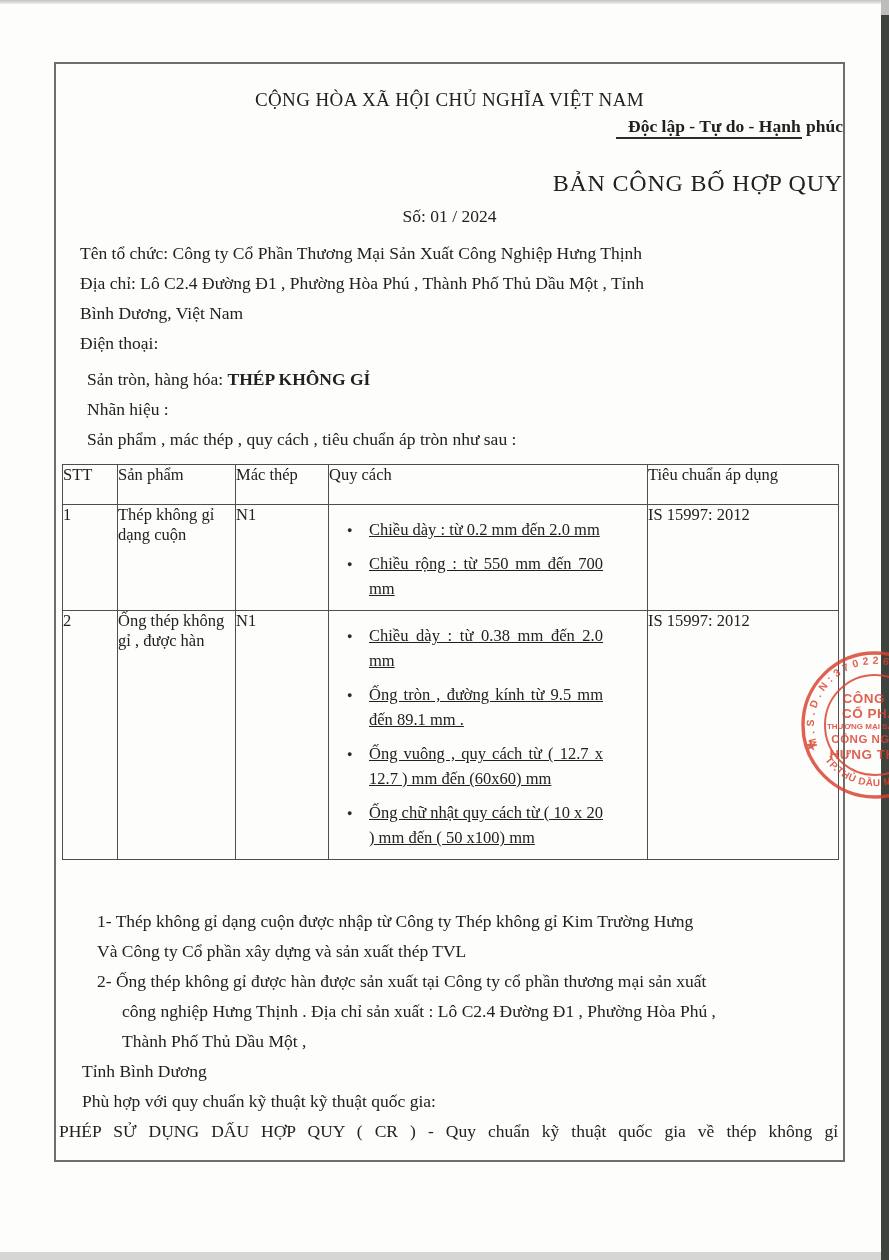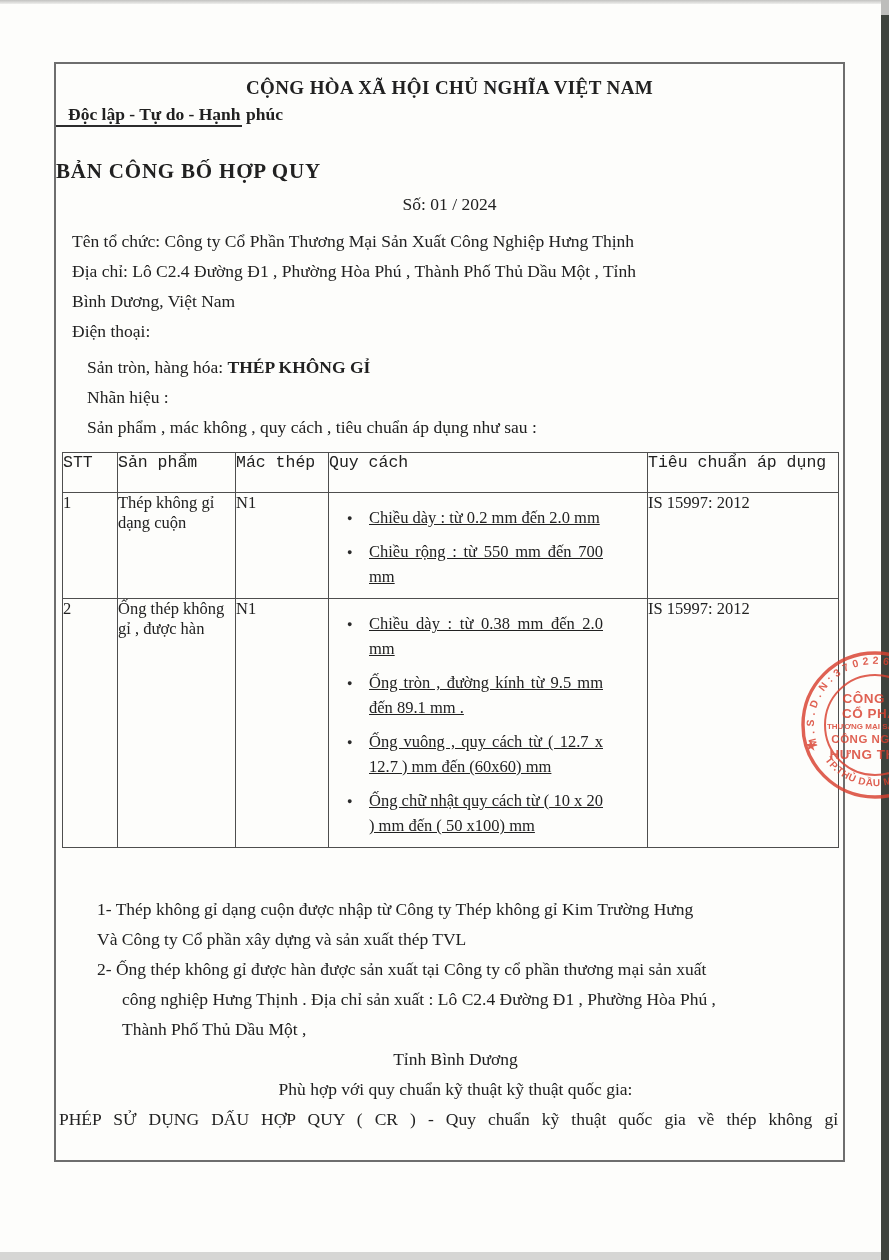--- a/index.html
+++ b/index.html
@@ -23,71 +23,71 @@
                  background: #d6d6d4; }
 
   
   .frame {
     position: absolute; left: 54px; top: 62px;
     width: 791px; height: 1100px;
     border: 2px solid #6e6e6e;
   }
 
   .nat-title {
-    margin-top: 12px;
+    margin-top: 24px;
     text-align: center;
-    font-weight: bold;
+    font-weight: normal;
     font-size: 19px;
     letter-spacing: 0.4px;
     line-height: 24px;
   }
   .motto {
-    text-align: left;
+    text-align: right;
     font-weight: bold;
     font-size: 17.5px;
     line-height: 24px;
     margin-top: 2px;
   }
   .motto .u { border-bottom: 2.5px solid #2c2c2c; padding: 0 1px 1px 12px; }
   .doc-title {
     margin-top: 30px;
-    text-align: left;
-    font-weight: bold;
-    font-size: 21px;
+    text-align: right;
+    font-weight: normal;
+    font-size: 24px;
     letter-spacing: 0.8px;
     line-height: 30px;
   }
   .doc-no {
     margin-top: 6px;
     text-align: center;
     font-size: 17.5px;
     line-height: 24px;
   }
 
   .info { margin-top: 10px; font-size: 17.5px; line-height: 30px; }
-  .info .ln   { margin-left: 16px; margin-right: 14px; }
+  .info .ln   { margin-left: 24px; margin-right: 14px; }
   .info .ln2  { margin-left: 31px; }
   .info .gap  { margin-top: 6px; }
   .b { font-weight: bold; }
 
   table.spec {
     border-collapse: collapse;
     margin: 10px 0 0 6px;
     width: 776px;
     table-layout: fixed;
     font-size: 16.5px;
   }
   table.spec th, table.spec td {
     border: 1.6px solid #4e4e4e;
     vertical-align: top;
     font-weight: normal;
     text-align: left;
     padding: 0;
   }
-  tr.hdr { height: 40px; font-family: Liberation Mono, monospace; }
+  tr.hdr { height: 40px; }
   tr.r1  { height: 98px; }
   tr.r2  { height: 232px; }
   th.c-stt, td.c-stt { text-align: center; padding-top: 8px; }
   th.c-stt { padding-top: 7px; }
   th.pad, td.pad { padding: 7px 8px 0 10px; }
   td.c-prod { padding: 10px 9px 0 10px; text-align: justify; }
   td.c-grade { text-align: center; padding-top: 10px; }
   td.c-std { padding: 10px 6px 0 9px; }
   td.c-specs ul { margin: 0; padding: 12px 44px 0 40px; list-style: none; }
   td.c-specs li {
@@ -102,21 +102,21 @@
     position: absolute;
     left: -22px; top: 1px;
     font-size: 9px;
     color: #2a2a2a;
   }
 
   .notes { margin-top: 46px; font-size: 17.5px; line-height: 30px; }
   .nl        { margin-right: 14px; }
   .nl.list   { margin-left: 41px; }
   .nl.cont   { margin-left: 66px; }
-  .nl.plain  { margin-left: 26px; text-align: center; }
+  .nl.plain  { margin-left: 26px; }
   .nl.just1  { margin-left: 41px; margin-right: 12px;
                text-align: justify; text-align-last: justify; }
   .nl.just2  { margin-left: 3px;  margin-right: 5px;
                text-align: justify; text-align-last: justify; }
 
   
   .stamp {
     position: absolute;
     left: 775px; top: 625px;
     width: 200px; height: 200px;
@@ -146,21 +146,21 @@
 
   <div class="doc-no">Số: 01 / 2024</div>
 
   <div class="info">
     <div class="ln">Tên tổ chức: Công ty Cổ Phần Thương Mại Sản Xuất Công Nghiệp Hưng Thịnh</div>
     <div class="ln">Địa chỉ: Lô C2.4 Đường Đ1 , Phường Hòa Phú , Thành Phố Thủ Dầu Một , Tỉnh</div>
     <div class="ln">Bình Dương, Việt Nam</div>
     <div class="ln">Điện thoại:</div>
     <div class="ln ln2 gap"><span>Sản tròn, hàng hóa: </span><span class="b">THÉP KHÔNG GỈ</span></div>
     <div class="ln ln2">Nhãn hiệu :</div>
-    <div class="ln ln2">Sản phẩm , mác không , quy cách , tiêu chuẩn áp dụng như sau :</div>
+    <div class="ln ln2">Sản phẩm , mác thép , quy cách , tiêu chuẩn áp tròn như sau :</div>
   </div>
 
   <table class="spec">
     <colgroup>
       <col style="width:55px">
         <col style="width:118px">
         <col style="width:93px">
       <col style="width:319px">
         <col style="width:191px">
     </colgroup>

